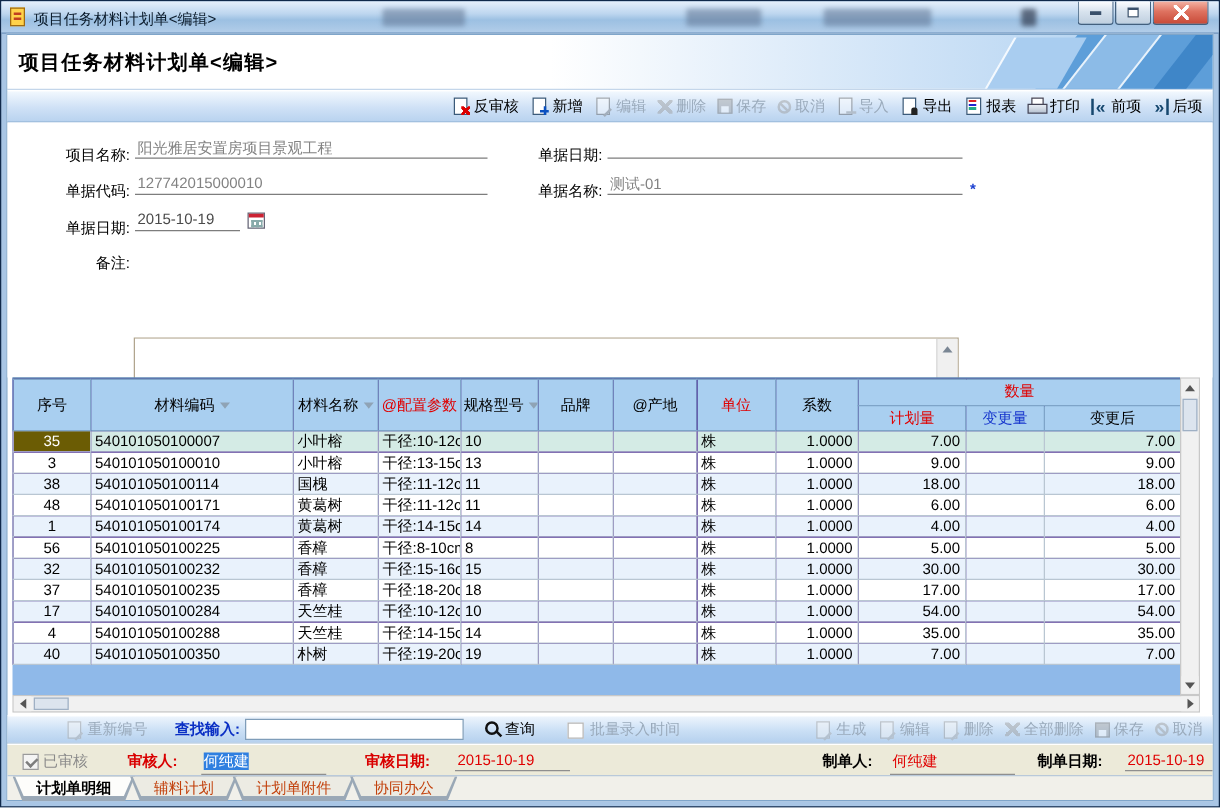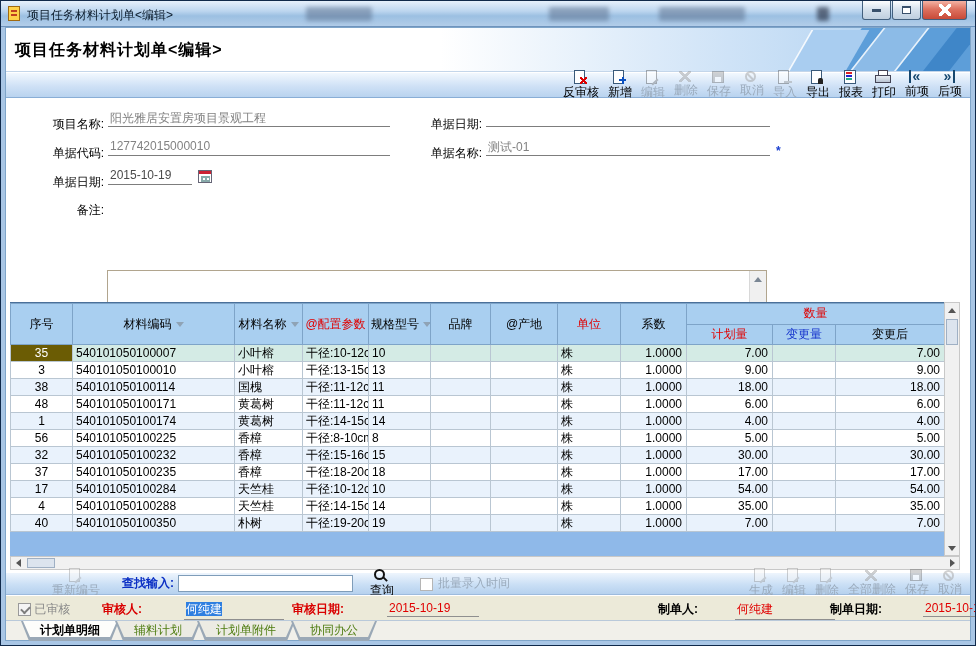--- a/index.html
+++ b/index.html
@@ -34,21 +34,21 @@
   .art .w1{position:absolute;right:-20px;top:-12px;width:150px;height:80px;background:#5d9ed9;transform:skewX(-38deg);}
   .art .w2{position:absolute;right:60px;top:-10px;width:46px;height:70px;background:#8cbbe7;transform:skewX(-38deg);border-left:2px solid #e8f2fb;border-right:2px solid #e8f2fb;}
   .art .w3{position:absolute;right:118px;top:2px;width:58px;height:60px;background:#a9cdf0;transform:skewX(-30deg);border-left:2px solid #f4f9fe;}
   .art .w4{position:absolute;right:10px;top:-6px;width:26px;height:70px;background:#3f86c8;transform:skewX(-38deg);}
   #page-title{position:absolute;left:9px;top:12px;font-size:16px;font-weight:bold;color:#000;letter-spacing:1px;}
 
   
   #main-toolbar{position:absolute;left:0;top:44px;right:0;height:26px;
     background:linear-gradient(#f2f8fe,#cfe1f6 55%,#b9d3ef);border-top:1px solid #fff;border-bottom:1px solid #89aed6;
     display:flex;align-items:center;justify-content:flex-end;padding-right:8px;}
-  .tbtn{display:inline-flex;align-items:center;margin-left:9px;cursor:default;white-space:nowrap;color:#000;flex-direction:column;}
+  .tbtn{display:inline-flex;align-items:center;margin-left:9px;cursor:default;white-space:nowrap;color:#000;}
   .tbtn.dis{color:#9aaabb;}
   .tbtn.dis .ico{filter:grayscale(1) opacity(.45);}
 
   
   .ico{display:inline-block;width:15px;height:14px;position:relative;margin-right:3px;vertical-align:-2px;}
   .doc::before{content:"";position:absolute;left:2px;top:0;width:9px;height:12px;background:#fff;border:1px solid #3a5a7a;}
   .doc-red::after{content:"";position:absolute;right:0;bottom:0;width:7px;height:7px;background:
     linear-gradient(45deg,transparent 38%,#d00 38%,#d00 62%,transparent 62%),
     linear-gradient(135deg,transparent 38%,#d00 38%,#d00 62%,transparent 62%);}
   .doc-plus::after{content:"";position:absolute;right:0;bottom:0;width:7px;height:7px;background:
@@ -134,27 +134,27 @@
 
   
   #statusbar{position:absolute;left:0;top:567px;right:0;height:25px;background:#ecead9;border-top:1px solid #fff;padding-left:20px;}
   .cb{width:13px;height:13px;border:1px solid #9a9a9a;background:#f4f4f4;display:inline-block;position:relative;vertical-align:-3px;}
   .cb.checked::after{content:"";position:absolute;left:2px;top:2px;width:7px;height:4px;border-left:2px solid #7d7d7d;border-bottom:2px solid #7d7d7d;transform:rotate(-45deg);}
   .cb.light{background:#fff;border-color:#b5b5b5;}
   .sb-item{position:absolute;top:5px;white-space:nowrap;}
   .red-b{color:#d90000;font-weight:bold;}
   .blk-b{color:#000;font-weight:bold;}
   .red-v{color:#e00000;}
-  .uline{border-bottom:1px solid #8f8f8f;display:inline-block;padding:0 2px 1px 2px;margin-left:23px;}
+  .uline{border-bottom:1px solid #8f8f8f;display:inline-block;padding:0 2px 1px 2px;}
   .selhl{background:#2f7fe0;color:#fff;}
 
   
-  #tabbar{position:absolute;left:0;top:592px;right:0;bottom:0;background:#f1f0ea;border-top:1px solid #b9c9da;display:flex;align-items:flex-start;padding-left:19px;}
+  #tabbar{position:absolute;left:0;top:592px;right:0;bottom:0;background:#f1f0ea;border-top:1px solid #b9c9da;display:flex;align-items:flex-start;padding-left:8px;}
   .tab{height:20px;clip-path:polygon(0 0,100% 0,calc(100% - 8px) 100%,8px 100%);background:#9aa8b6;padding:1px;margin-left:-4px;}
-  .tab-in{height:18px;clip-path:polygon(1px 0,calc(100% - 1px) 0,calc(100% - 8px) 100%,8px 100%);background:#ecebe3;padding:2px 18px 0 18px;color:#4d7c0f;}
+  .tab-in{height:18px;clip-path:polygon(1px 0,calc(100% - 1px) 0,calc(100% - 8px) 100%,8px 100%);background:#ecebe3;padding:2px 18px 0 18px;color:#c2410c;}
   .tab.active .tab-in{background:#fdfdfb;font-weight:bold;color:#000;}
 
   .lbl{white-space:nowrap;}
 </style>
 </head>
 <body>
 
 <div id="win">
 
   <div id="titlebar">

